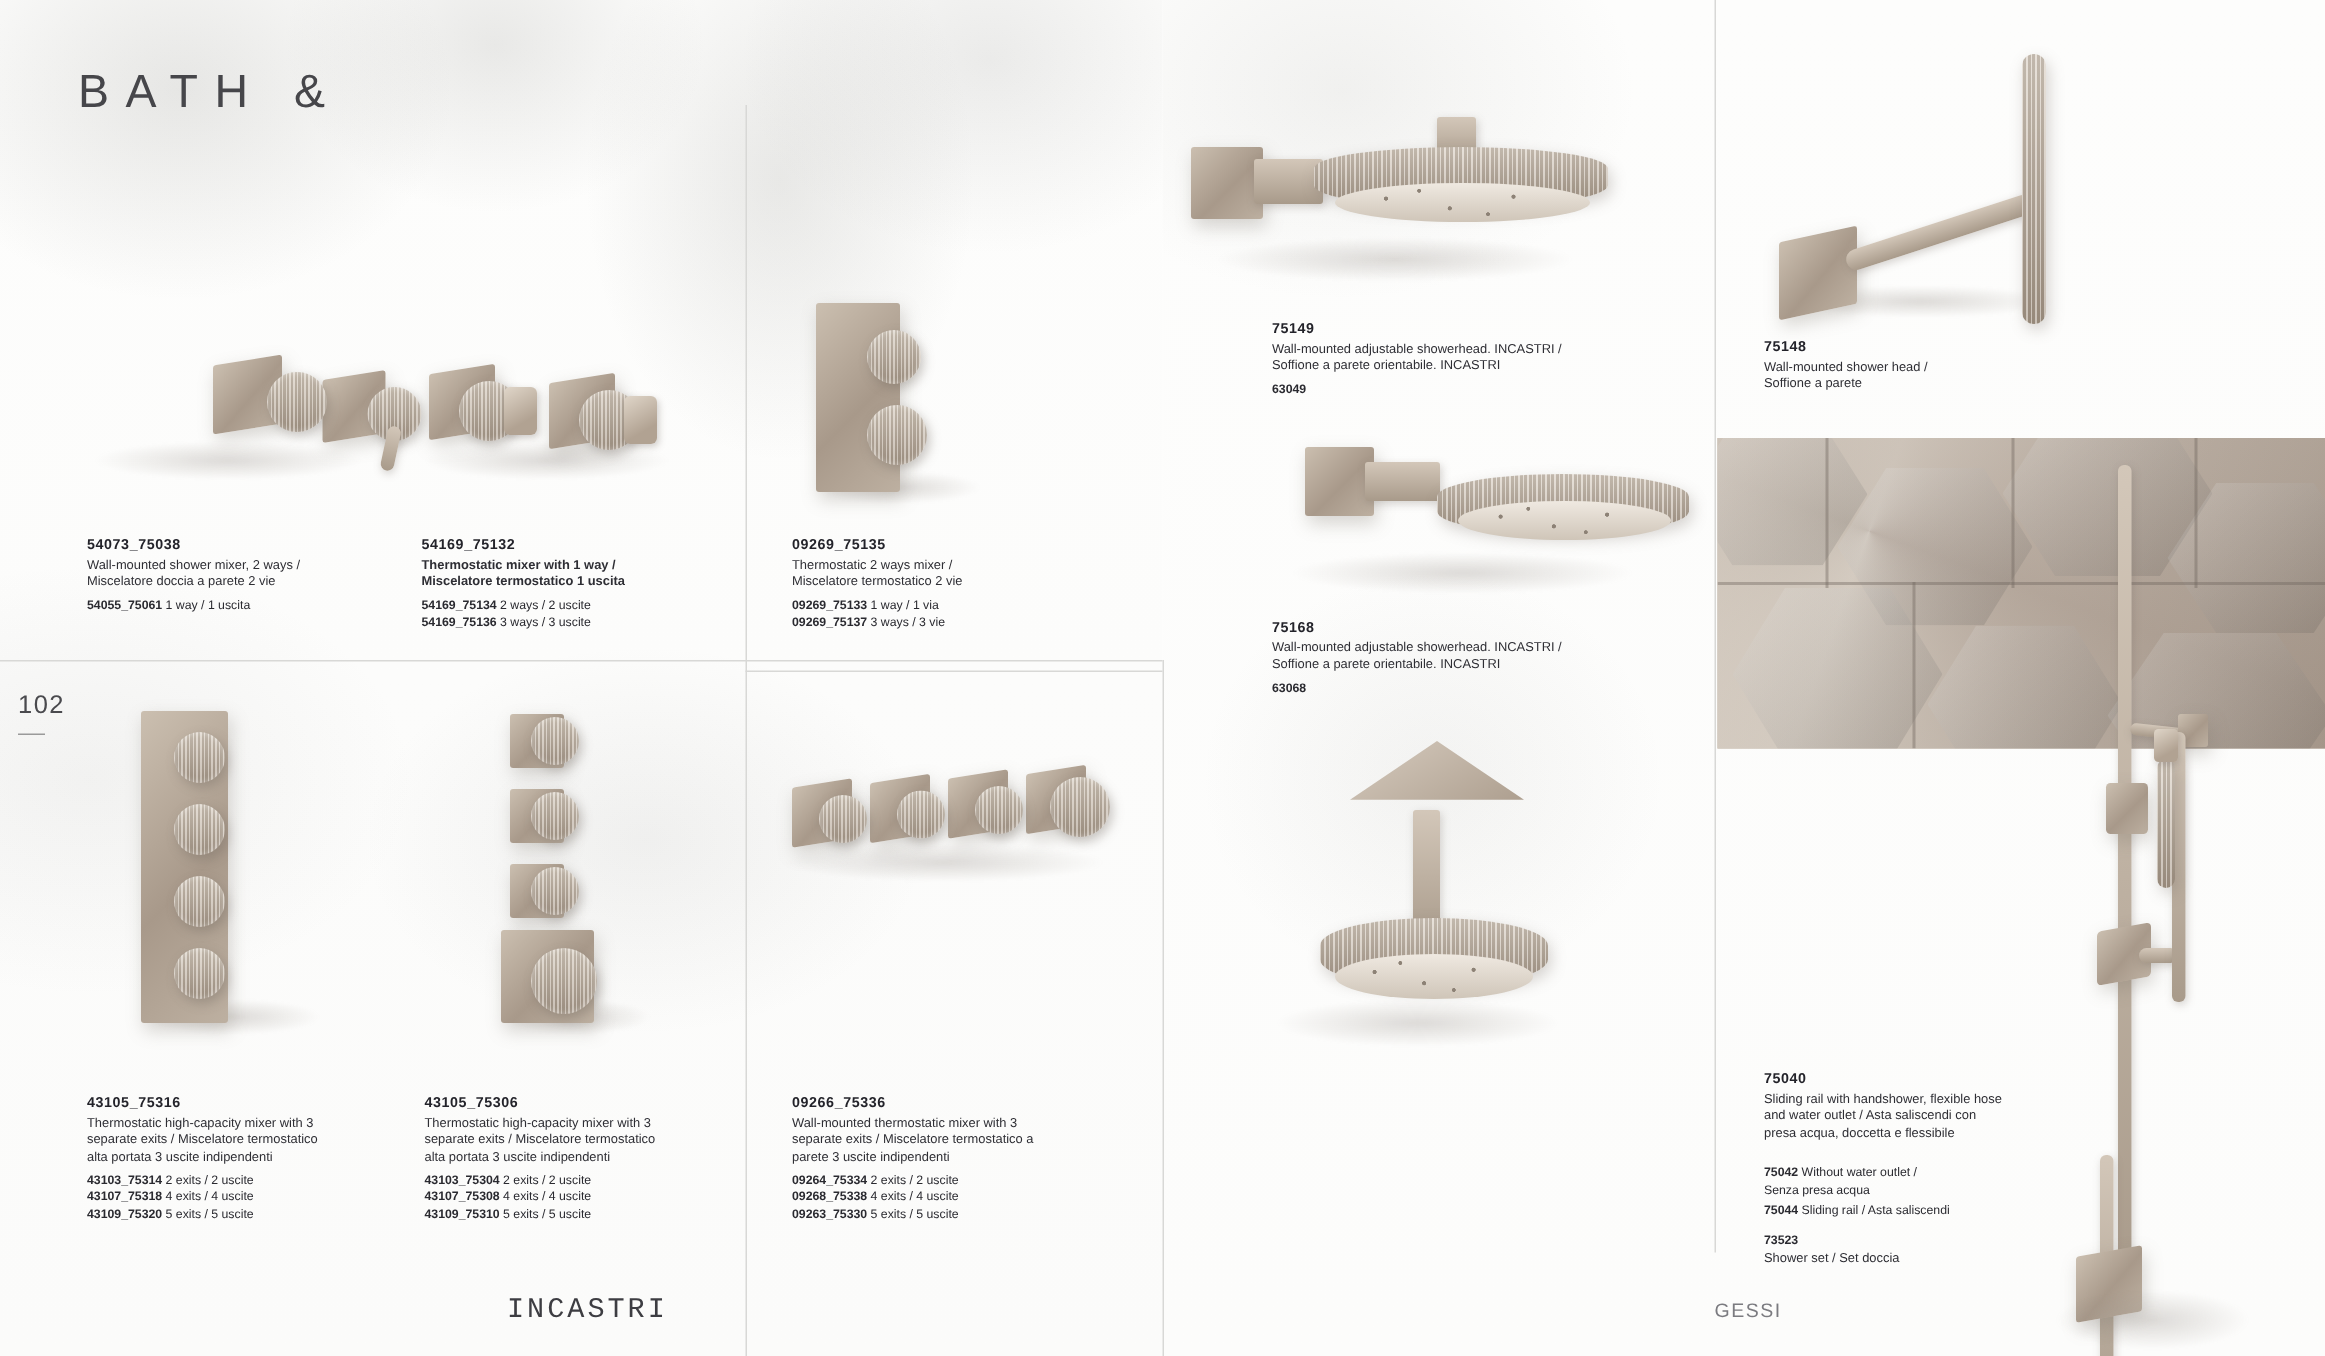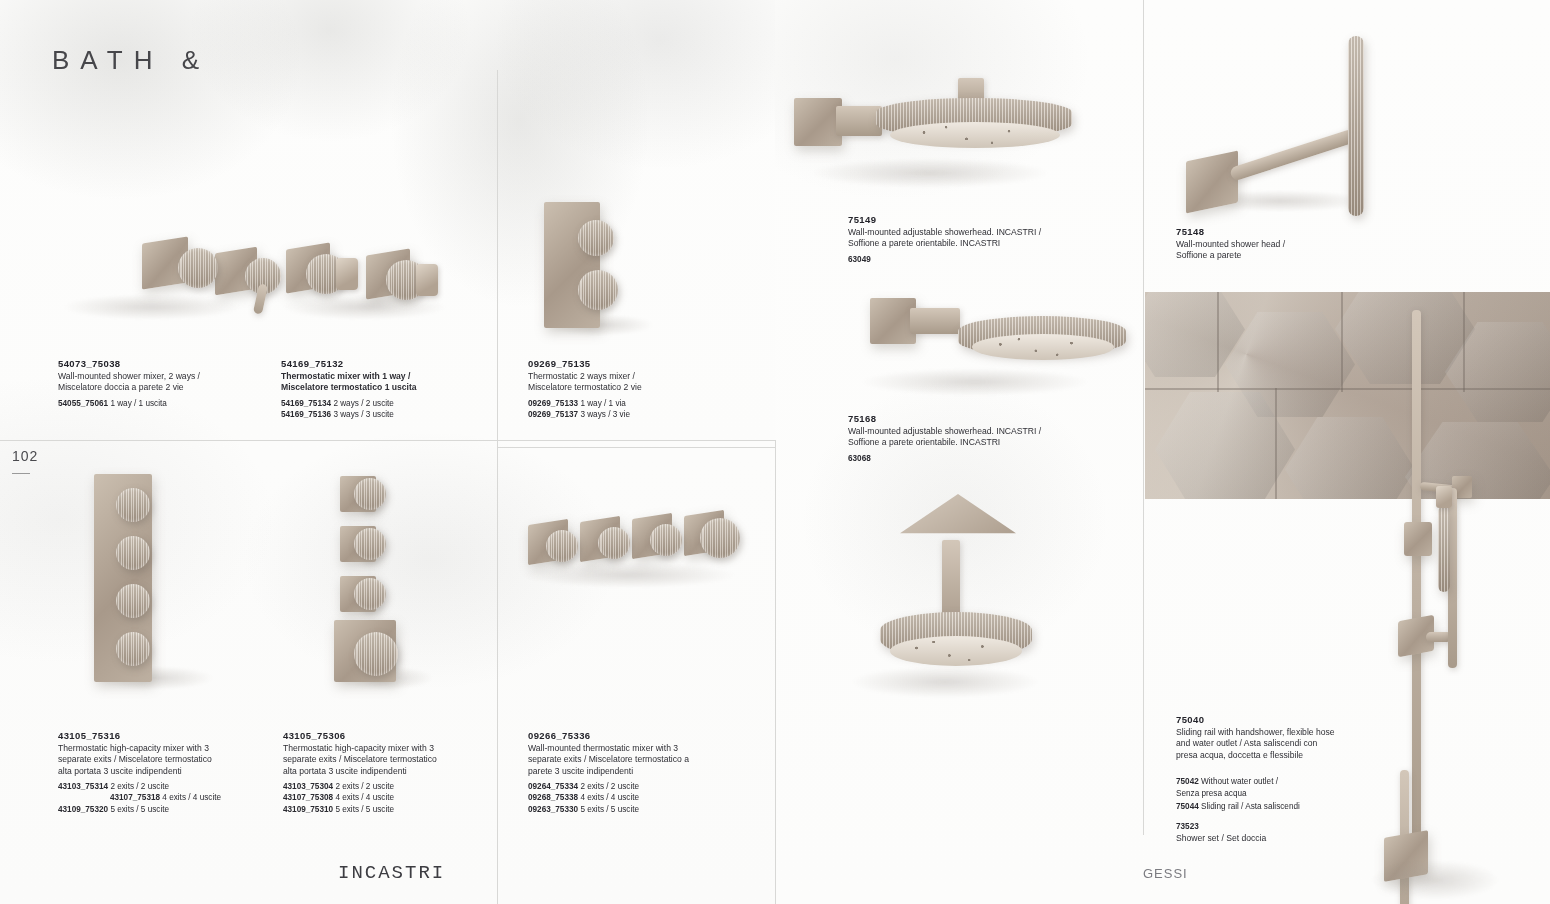--- a/index.html
+++ b/index.html
@@ -32,38 +32,38 @@
       linear-gradient(#fdfdfc,#fcfcfb);
   }
 
   
   .vline{position:absolute;width:1px;background:#d8d8d6;}
   .hline{position:absolute;height:1px;background:#d8d8d6;}
 
   
   .main-title{
     position:absolute;left:52px;top:38px;
-    font-size:26px;letter-spacing:11px;line-height:45px;
+    font-size:31px;letter-spacing:11px;line-height:45px;
     color:#46464a;font-weight:400;
     font-family:"Liberation Sans", sans-serif;
   }
   .brand-footer{
     position:absolute;left:338px;top:862px;
     font-family:Liberation Mono, monospace;
     font-size:19px;letter-spacing:2px;color:#3d3d42;
   }
   .gessi{
     position:absolute;left:1143px;top:866px;
     font-size:13px;letter-spacing:1px;color:#7b7b80;
     font-family:"Liberation Sans", sans-serif;
   }
 
   
   .pg-left{
-    position:absolute;left:12px;top:448px;font-size:14px;color:#4a4a4e;letter-spacing:1px;
+    position:absolute;left:12px;top:460px;font-size:17px;color:#4a4a4e;letter-spacing:1px;
   }
   .pg-left .tick{display:block;width:18px;height:1px;background:#9a9a9a;margin-top:9px;}
   .pg-right{
     position:absolute;right:12px;top:440px;font-size:17px;color:#4a4a4e;letter-spacing:1px;text-align:right;
   }
   .pg-right .tick{display:block;width:18px;height:1px;background:#9a9a9a;margin:9px 0 0 auto;}
 
   
   .cap{position:absolute;width:215px;}
   .cap .code{font-size:9.5px;font-weight:bold;letter-spacing:.4px;color:#23232a;margin-bottom:2px;}
@@ -229,21 +229,21 @@
     <div class="knob" style="position:absolute;left:26px;top:162px;width:34px;height:34px;"></div>
   </div>
   <div class="cap" style="left:58px;top:730px;">
     <div class="code">43105_75316</div>
     <div class="desc" style="white-space:pre-line;">Thermostatic high-capacity mixer with 3
 separate exits / Miscelatore termostatico
 alta portata 3 uscite indipendenti</div>
     <div class="sub">
       <b>43103_75314</b> <span>2 exits / 2 uscite</span>
     </div>
-    <div class="sub" style="margin-top:0;text-align:center;">
+    <div class="sub" style="margin-top:0;">
       <b>43107_75318</b> <span>4 exits / 4 uscite</span>
     </div>
     <div class="sub" style="margin-top:0;">
       <b>43109_75320</b> <span>5 exits / 5 uscite</span>
     </div>
   </div>
 
   <div class="prod" style="left:330px;top:470px;width:110px;height:222px;">
     <div class="shadow-soft" style="left:4px;top:196px;width:100px;height:24px;"></div>
     <div class="plate" style="position:absolute;left:10px;top:6px;width:36px;height:36px;"></div>

